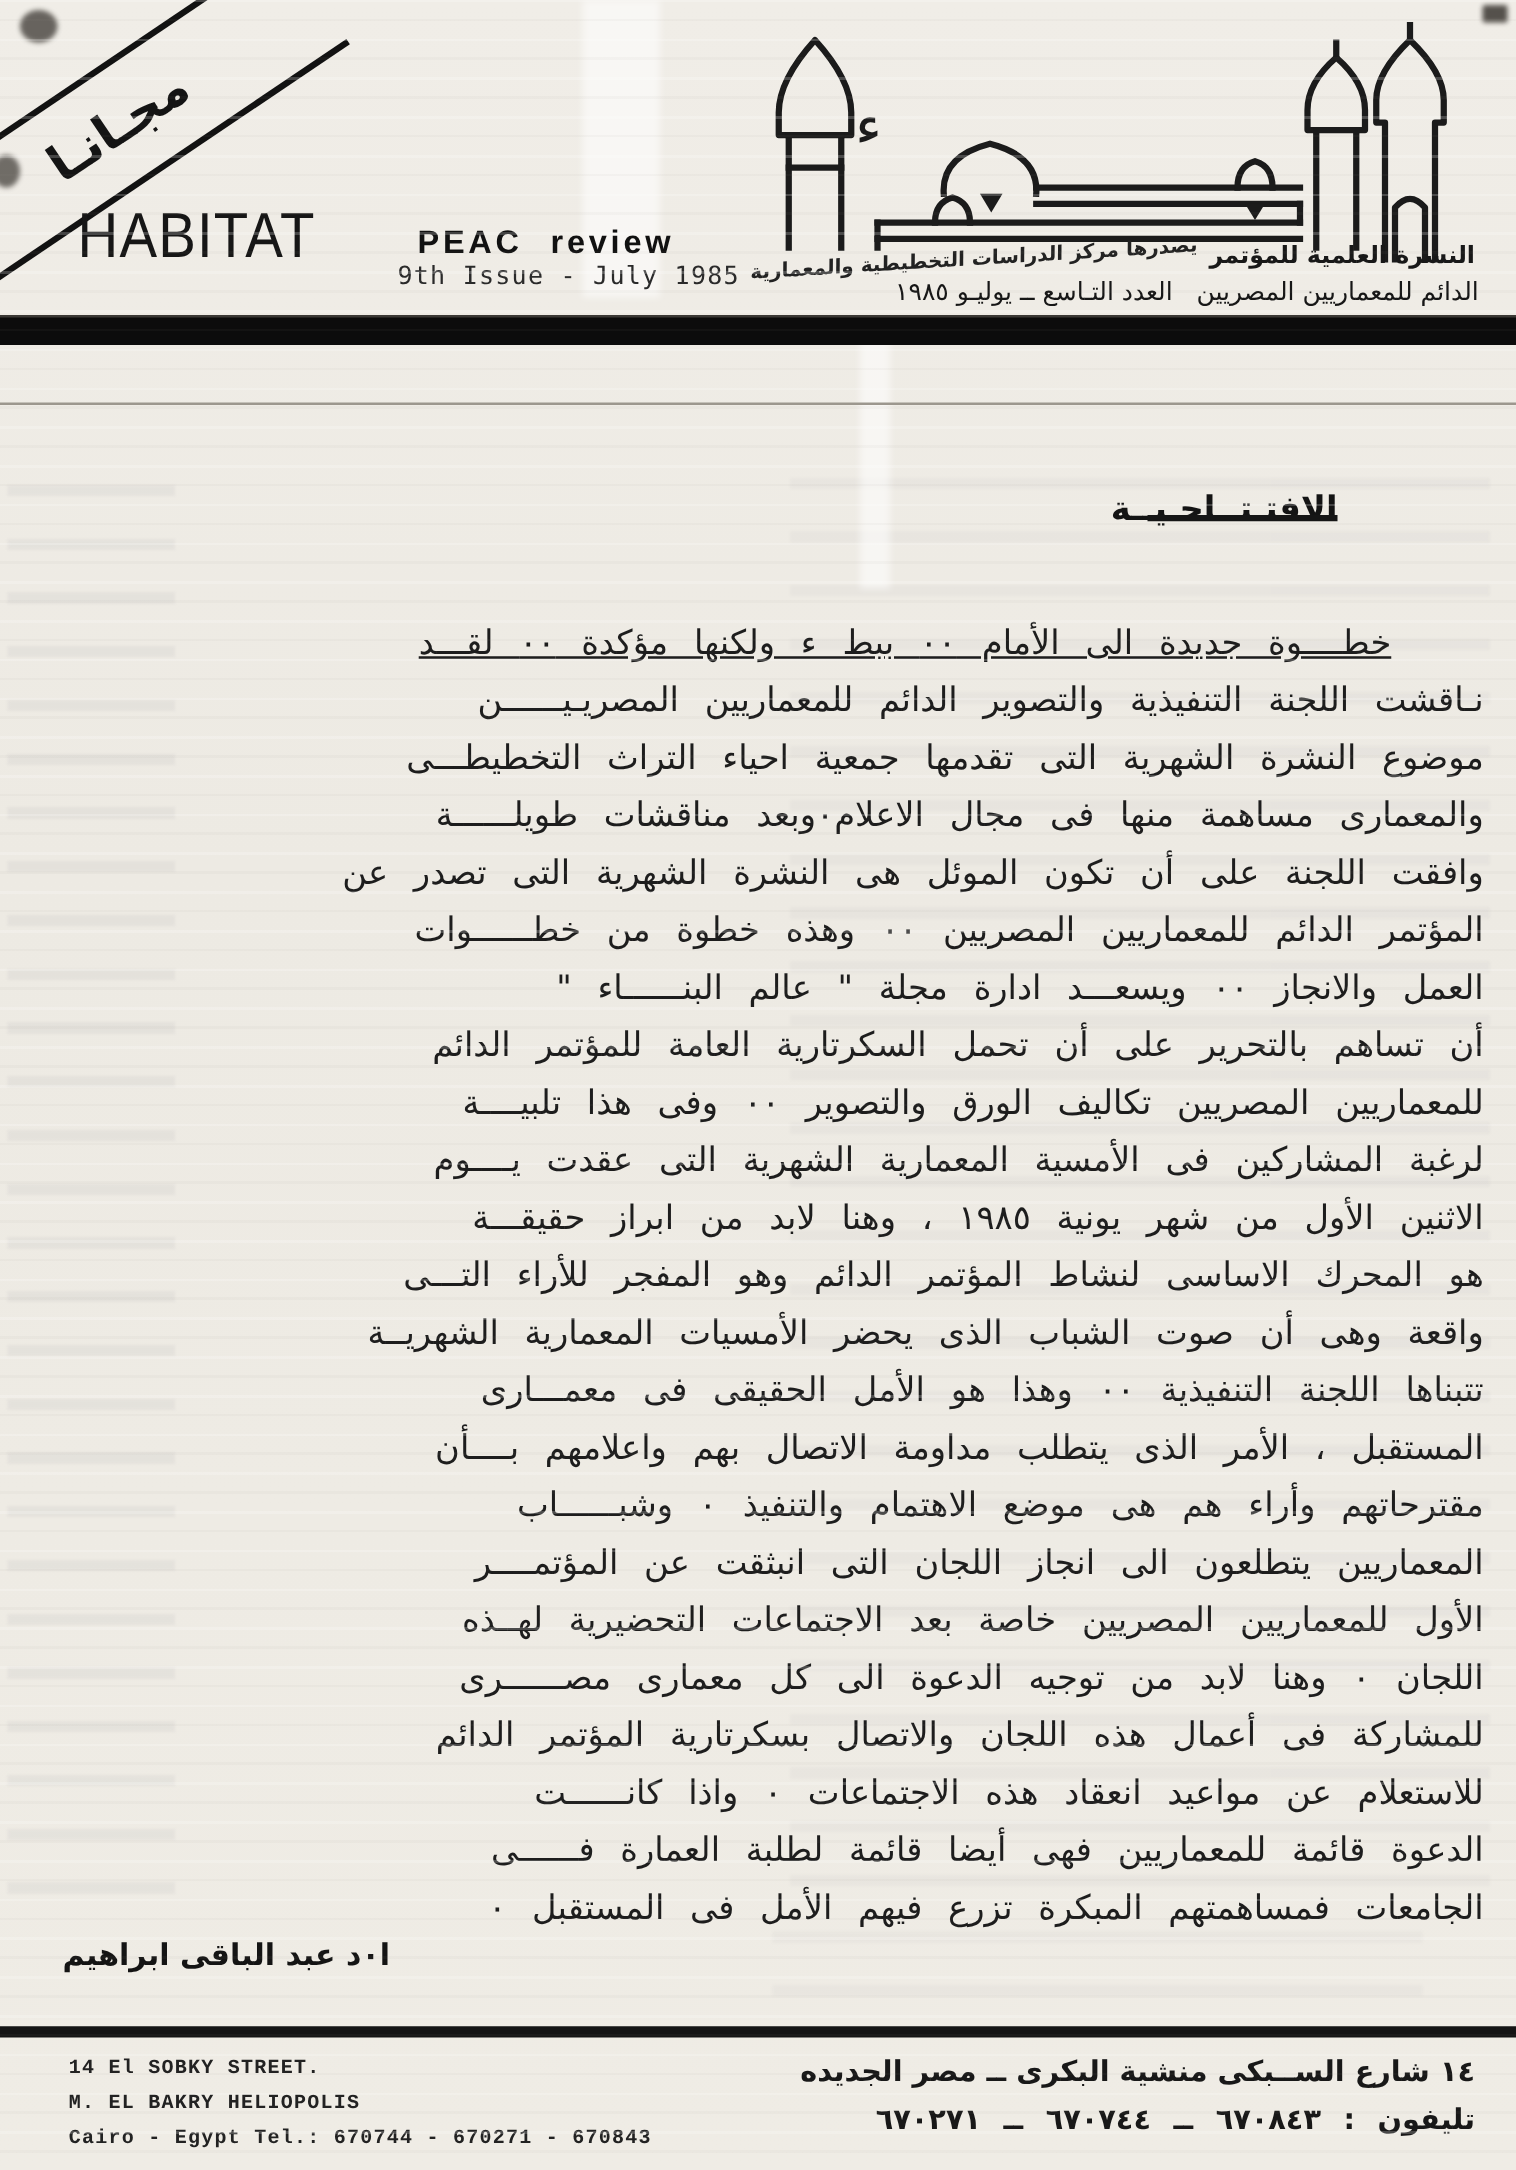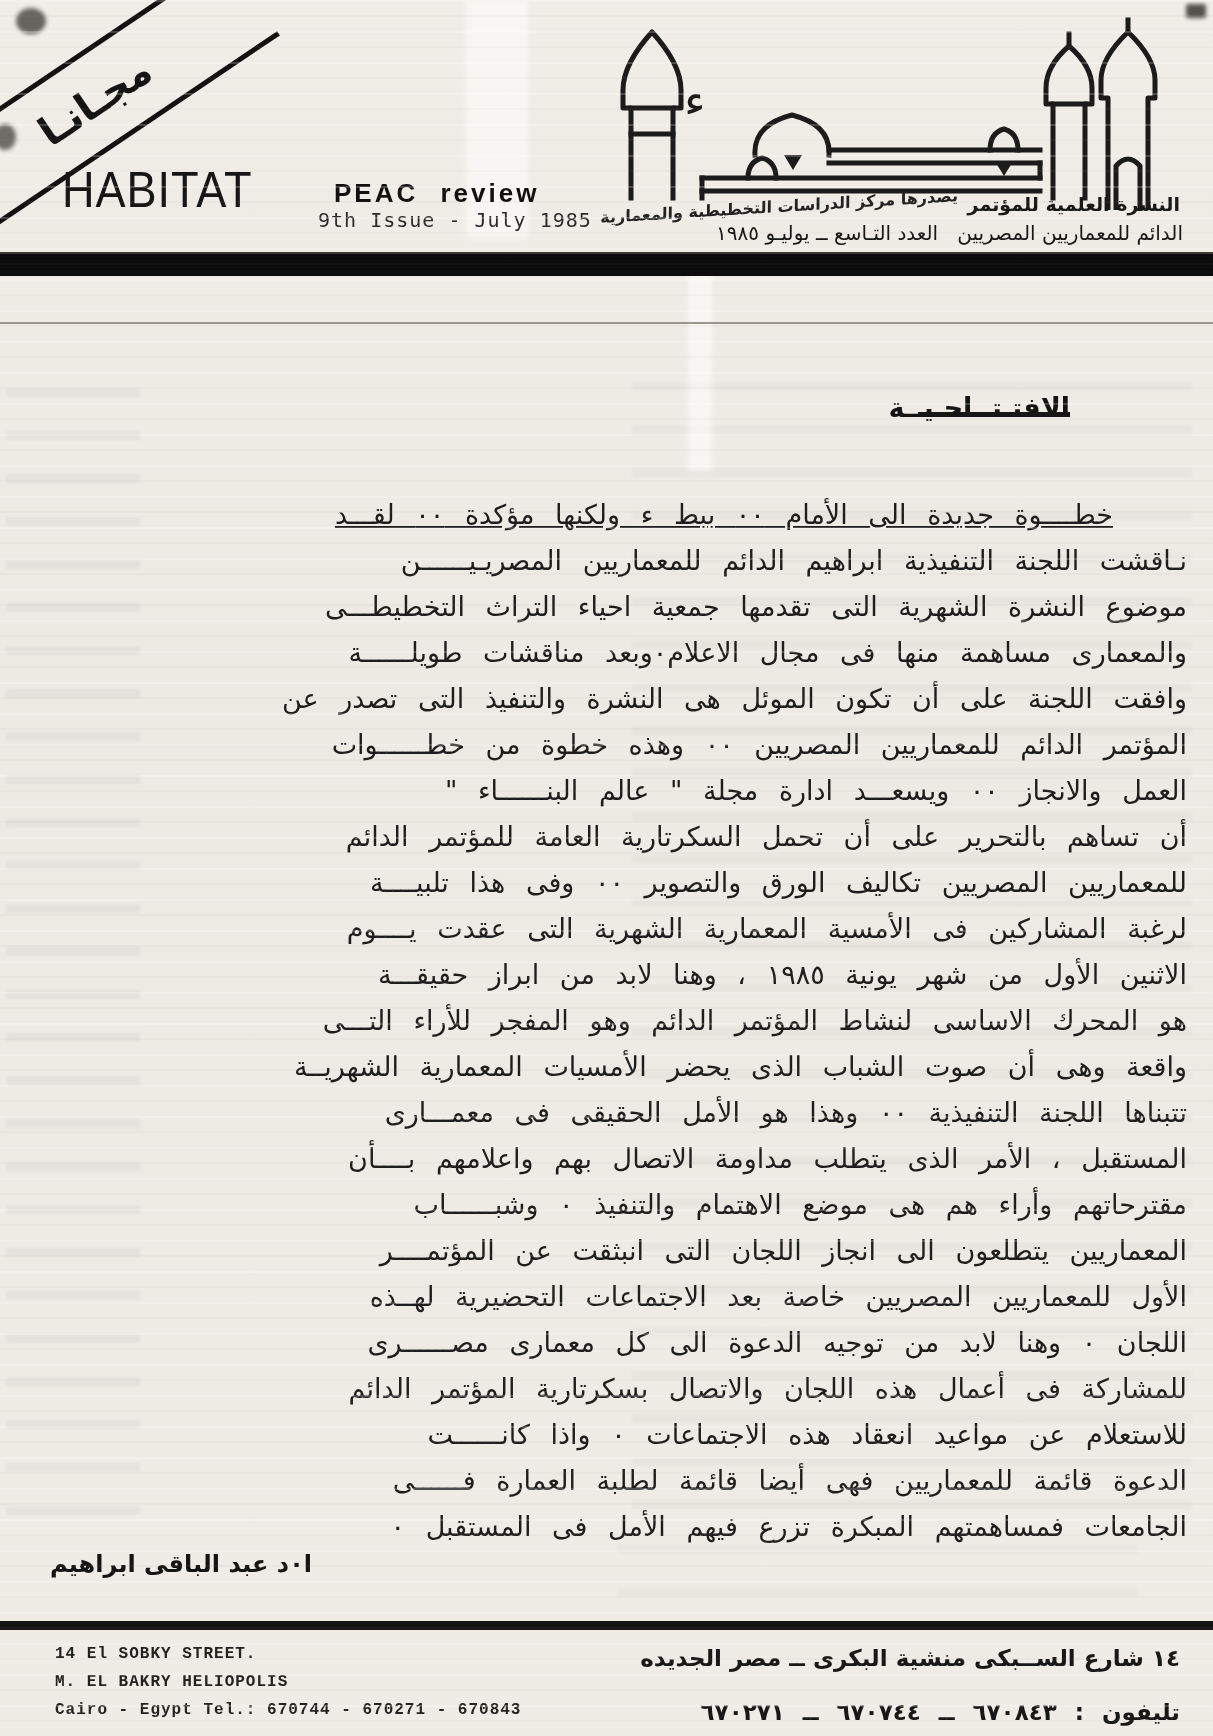--- a/index.html
+++ b/index.html
@@ -64,21 +64,21 @@
     word-spacing:12px;color:#1d1d1d;}
   .body-line.first{padding-right:74px;text-decoration:underline;}
   .signature{position:absolute;left:50px;top:1550px;z-index:3;font-size:24px;
     font-weight:bold;direction:rtl;color:#141414;}
   
   .foot-band{position:absolute;left:0;top:1621px;width:100%;height:9px;background:#141414;z-index:3;}
   .foot-en{position:absolute;left:55px;top:1640px;z-index:3;
     font-family:"Liberation Serif",serif;font-weight:bold;color:#222;}
   .foot-en div{font-size:16px;line-height:28px;letter-spacing:1px;font-family:Liberation Mono, monospace;}
   .foot-ar{position:absolute;right:33px;top:1645px;z-index:3;direction:rtl;text-align:right;color:#181818;}
-  .foot-ar .l1{font-size:23px;font-weight:bold;margin-bottom:28px;}
+  .foot-ar .l1{font-size:23px;font-weight:bold;margin-bottom:12px;}
   .foot-ar .l2{font-size:23px;font-weight:bold;word-spacing:10px;}
 </style>
 </head>
 <body>
 
 <div class="page">
 
   <div class="ghost left"></div>
   <div class="ghost right"></div>
   <div class="ghost bottom"></div>
@@ -129,24 +129,24 @@
   <div class="ar-h2">الدائم للمعماريين المصريين   العدد التـاسع ــ يوليـو ١٩٨٥</div>
 
   <div class="band"></div>
   <div class="rule"></div>
 
   <div class="ed-title">الافتـتــاحـيــة</div>
   <div class="ed-underline"></div>
 
   <div class="body" id="body-lines">
       <div class="body-line first">خطــــوة جديدة الى الأمام ٠٠ ببط ء ولكنها مؤكدة ٠٠ لقـــد</div>
-      <div class="body-line">نـاقشت اللجنة التنفيذية ابراهيم الدائم للمعماريين المصريـيــــــن</div>
+      <div class="body-line">نـاقشت اللجنة التنفيذية والتصوير الدائم للمعماريين المصريـيــــــن</div>
       <div class="body-line">موضوع النشرة الشهرية التى تقدمها جمعية احياء التراث التخطيطـــى</div>
       <div class="body-line">والمعمارى مساهمة منها فى مجال الاعلام٠وبعد مناقشات طويلــــــة</div>
-      <div class="body-line">وافقت اللجنة على أن تكون الموئل هى النشرة والتنفيذ التى تصدر عن</div>
+      <div class="body-line">وافقت اللجنة على أن تكون الموئل هى النشرة الشهرية التى تصدر عن</div>
       <div class="body-line">المؤتمر الدائم للمعماريين المصريين ٠٠ وهذه خطوة من خطــــــوات</div>
       <div class="body-line">العمل والانجاز ٠٠ ويسعـــد ادارة مجلة " عالم البنــــــاء "</div>
       <div class="body-line">أن تساهم بالتحرير على أن تحمل السكرتارية العامة للمؤتمر الدائم</div>
       <div class="body-line">للمعماريين المصريين تكاليف الورق والتصوير ٠٠ وفى هذا تلبيــــة</div>
       <div class="body-line">لرغبة المشاركين فى الأمسية المعمارية الشهرية التى عقدت يــــوم</div>
       <div class="body-line">الاثنين الأول من شهر يونية ١٩٨٥ ، وهنا لابد من ابراز حقيقـــة</div>
       <div class="body-line">هو المحرك الاساسى لنشاط المؤتمر الدائم وهو المفجر للأراء التـــى</div>
       <div class="body-line">واقعة وهى أن صوت الشباب الذى يحضر الأمسيات المعمارية الشهريــة</div>
       <div class="body-line">تتبناها اللجنة التنفيذية ٠٠ وهذا هو الأمل الحقيقى فى معمـــارى</div>
       <div class="body-line">المستقبل ، الأمر الذى يتطلب مداومة الاتصال بهم واعلامهم بــــأن</div>

